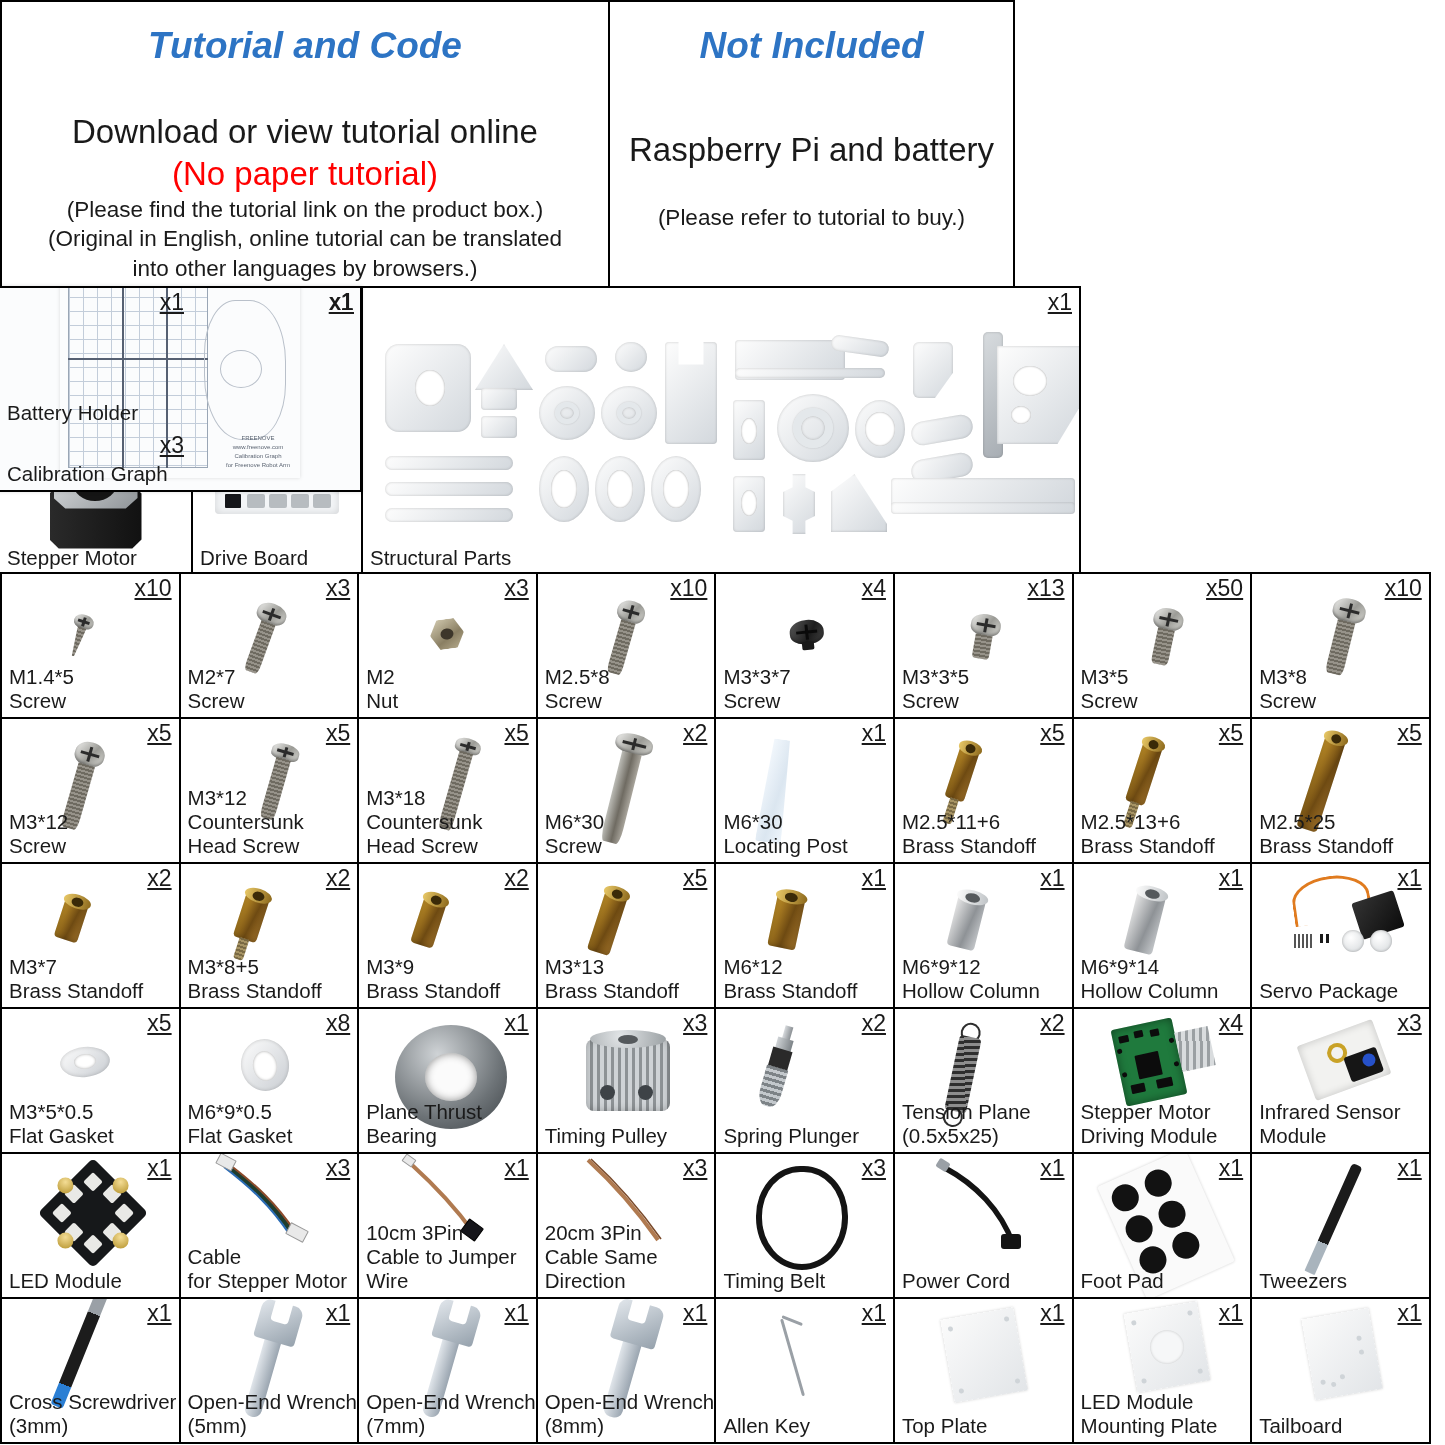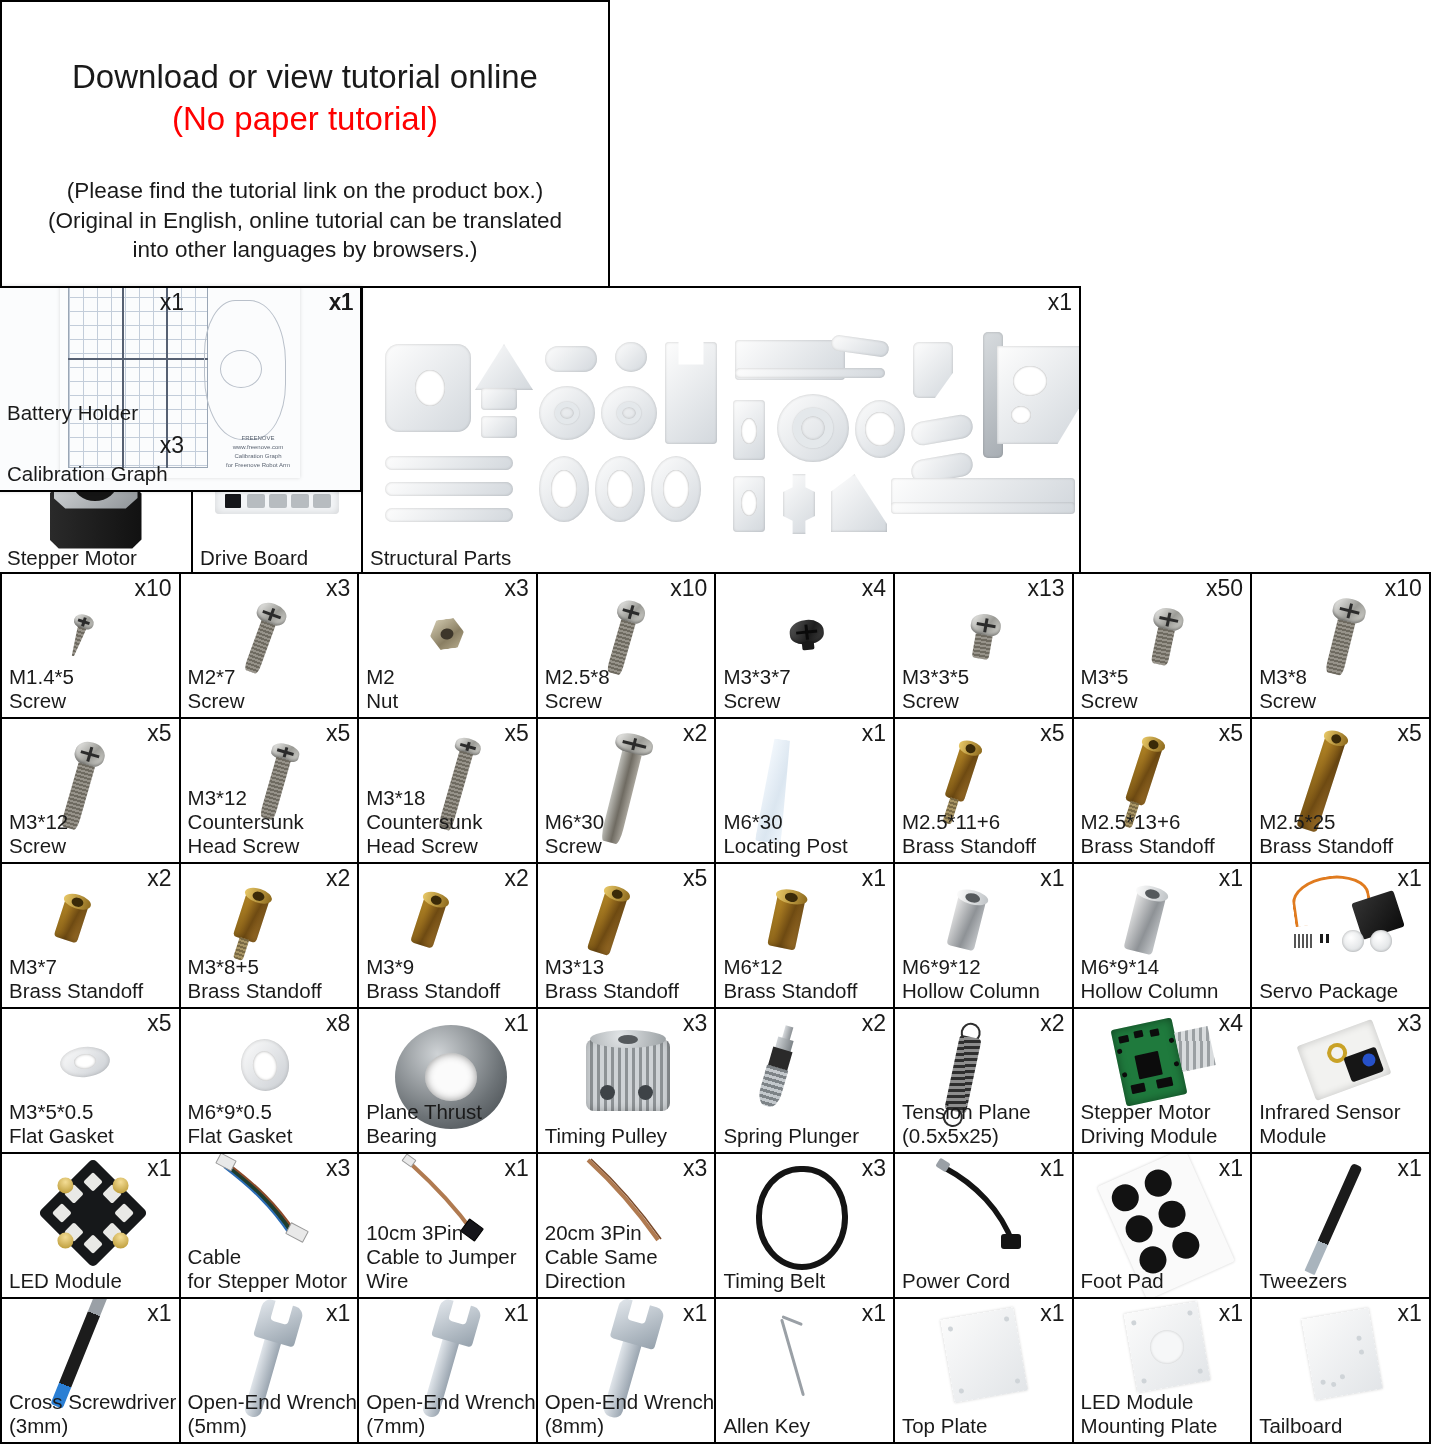--- a/index.html
+++ b/index.html
@@ -40,21 +40,21 @@
   .tr-col { border: 2px solid #000; margin-left: -2px; position: relative; }
   .tr-col.split { width: 195px; display: flex; flex-direction: column; }
   .tr-col.drive { width: 172px; }
   .tr-col.calib { width: 364px; }
   .tr-col.struct { width: 720px; }
   .half { position: relative; height: 50%; border-bottom: 2px solid #000; }
   .half:last-child { border-bottom: none; }
 
   .qty {
     position: absolute; top: 3px; right: 7px;
-    font-size: 23px; line-height: 1; z-index: 4;
+    font-size: 23px; line-height: 1; z-index: 4; text-decoration: underline;
   }
   .pname {
     position: absolute; left: 7px; bottom: 4px;
     font-size: 20.5px; line-height: 1.17; z-index: 4; text-align: left;
   }
   .art { position: absolute; inset: 0; overflow: hidden; }
 
   
   .grid { display: flex; flex-wrap: wrap; width: 1445px; margin-top: -2px; }
   .cell {
@@ -363,28 +363,34 @@
   .cable .conn.dark { background:#15151a; border-color:#000; }
 </style>
 </head>
 <body>
 
 <div class="sheet">
 
   <div class="header-row">
 
     <div class="hdr-cell c1">
+      <div class="hdr-title">Tutorial and Code</div>
       <div class="hdr-sub">Download or view tutorial online</div>
       <div class="hdr-sub red">(No paper tutorial)</div>
       <div class="hdr-note" style="white-space:pre-line">(Please find the tutorial link on the product box.)
 (Original in English, online tutorial can be translated
 into other languages by browsers.)</div>
     </div>
 
 
+    <div class="hdr-cell c3">
+      <div class="hdr-title">Not Included</div>
+      <div class="hdr-sub">Raspberry Pi and battery</div>
+      <div class="hdr-note" style="white-space:pre-line">(Please refer to tutorial to buy.)</div>
+    </div>
   </div>
 
   <div class="toprow">
 
     <div class="tr-col split">
       <div class="half">
         <div class="art">
           <div class="battery ctr">
             <div class="slot" style="top:10px"></div>
             <div class="slot" style="top:46px"></div>

